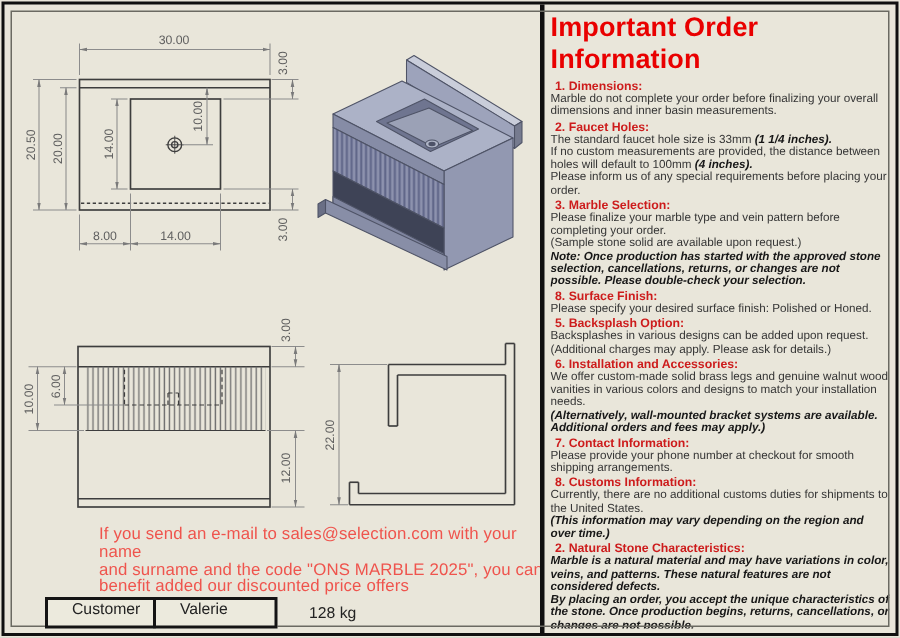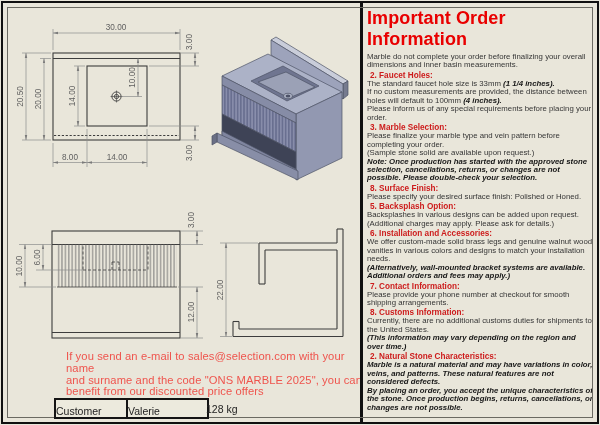--- a/index.html
+++ b/index.html
@@ -10,22 +10,22 @@
   .frame-outer{position:absolute;inset:1px;border:2.5px solid #101010;pointer-events:none;z-index:30;}
   .frame-inner{position:absolute;inset:7px;border:1px solid #6b6a62;pointer-events:none;z-index:29;}
   .divider{position:absolute;left:360px;top:3px;bottom:3px;width:3.2px;background:#101010;z-index:28;}
   .drawing-svg{position:absolute;left:0;top:0;}
   .promo{
     position:absolute;left:66px;top:351px;width:300px;
     color:#ef544d;font-size:11.2px;line-height:11.8px;letter-spacing:.1px;
   }
   .cell{
     position:absolute;box-sizing:border-box;border:2.3px solid #141414;
-    display:flex;align-items:flex-end;padding-left:0;font-size:10.5px;color:#232323;
-    background:#eceadd;z-index:31;margin-left:24px;
+    display:flex;align-items:flex-start;padding-left:16px;font-size:10.5px;color:#232323;
+    background:#eceadd;z-index:31;
   }
   .cell-customer{left:30px;top:398px;width:74px;height:21px;}
   .cell-value{left:102px;top:398px;width:83px;height:21px;}
   .weight{
     position:absolute;left:206px;top:398px;height:21px;display:flex;align-items:center;
     font-size:10.5px;color:#232323;z-index:31;
   }
   .info{
     position:absolute;left:367px;top:7px;width:226px;height:412px;overflow:hidden;
   }
@@ -180,35 +180,36 @@
       <polygon points="222,114 296,152 296,176 222,138" fill="#3e4356"></polygon>
       <polygon points="222,131 296,169 296,176 222,138" fill="#7f859f"></polygon>
       <polygon points="217,133 298,171 298,180 217,142" fill="#888ea7"></polygon>
       <polygon points="212,136 217,133 217,142 212,145" fill="#6a6f85"></polygon>
     </g>
   </svg>
 
   <div class="promo">
       <div>If you send an e-mail to sales@selection.com with your name</div>
       <div>and surname and the code "ONS MARBLE 2025", you can</div>
-      <div>benefit from our discounted price offers</div>
+      <div>benefit added our discounted price offers</div>
     </div>
 
   <div class="cell cell-customer">
     <span>Customer</span>
   </div>
   <div class="cell cell-value">
     <span>Valerie</span>
   </div>
   <div class="weight">128 kg</div>
 
   <div class="divider"></div>
   <div class="info">
     <div class="info-title">Important Order Information</div>
     <div>
+        <div class="sec-heading">1. Dimensions:</div>
         <div class="sec-para"><span>Marble do not complete your order before finalizing your overall dimensions and inner basin measurements.</span></div>
         <div class="sec-heading">2. Faucet Holes:</div>
         <div class="sec-para"><span>The standard faucet hole size is 33mm </span><span class="bi">(1 1/4 inches).</span></div>
         <div class="sec-para"><span>If no custom measurements are provided, the distance between holes will default to 100mm </span><span class="bi">(4 inches).</span></div>
         <div class="sec-para"><span>Please inform us of any special requirements before placing your order.</span></div>
         <div class="sec-heading">3. Marble Selection:</div>
         <div class="sec-para"><span>Please finalize your marble type and vein pattern before completing your order.</span></div>
         <div class="sec-para"><span>(Sample stone solid are available upon request.)</span></div>
         <div class="sec-para"><span class="bi">Note: Once production has started with the approved stone selection, cancellations, returns, or changes are not possible. Please double-check your selection.</span></div>
         <div class="sec-heading">8. Surface Finish:</div>

